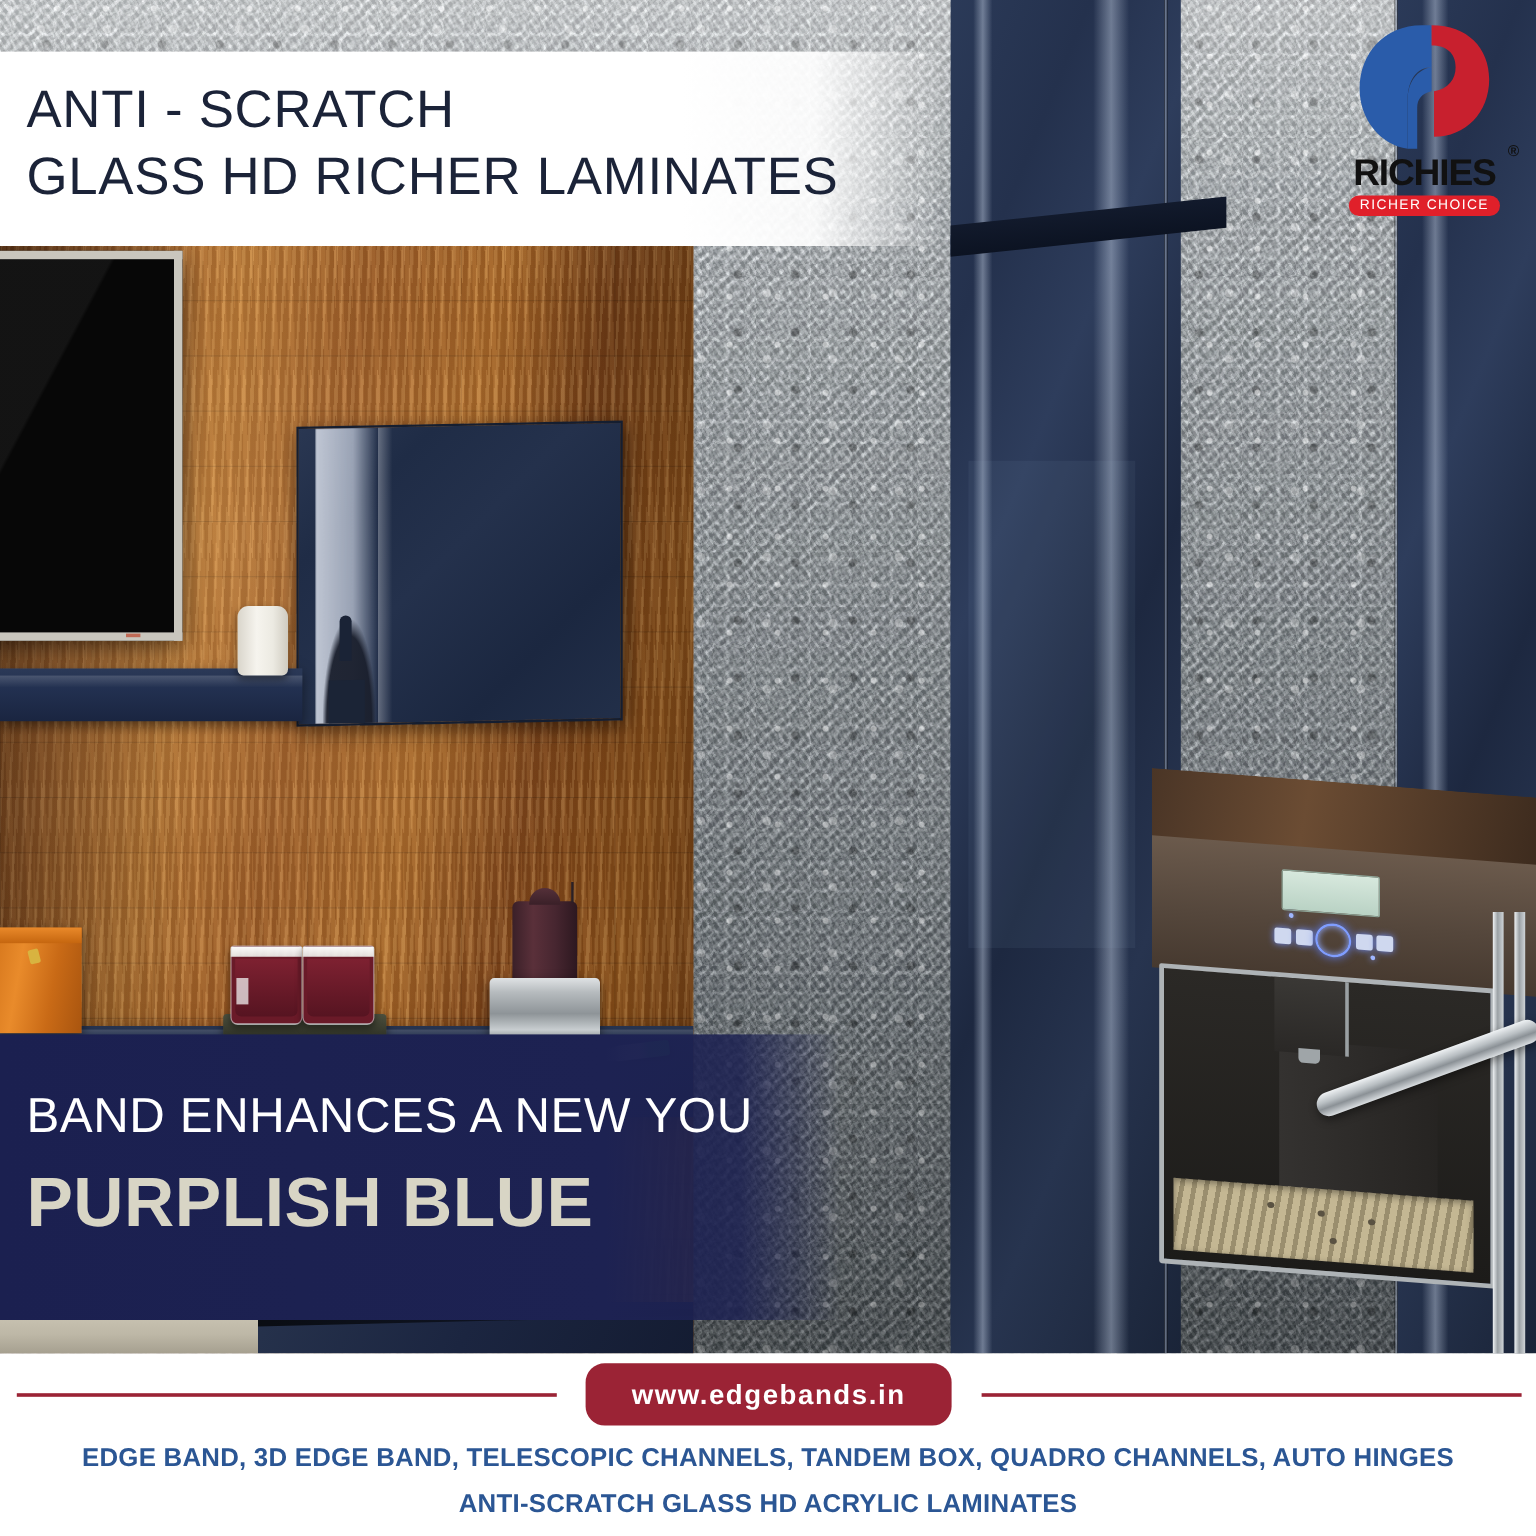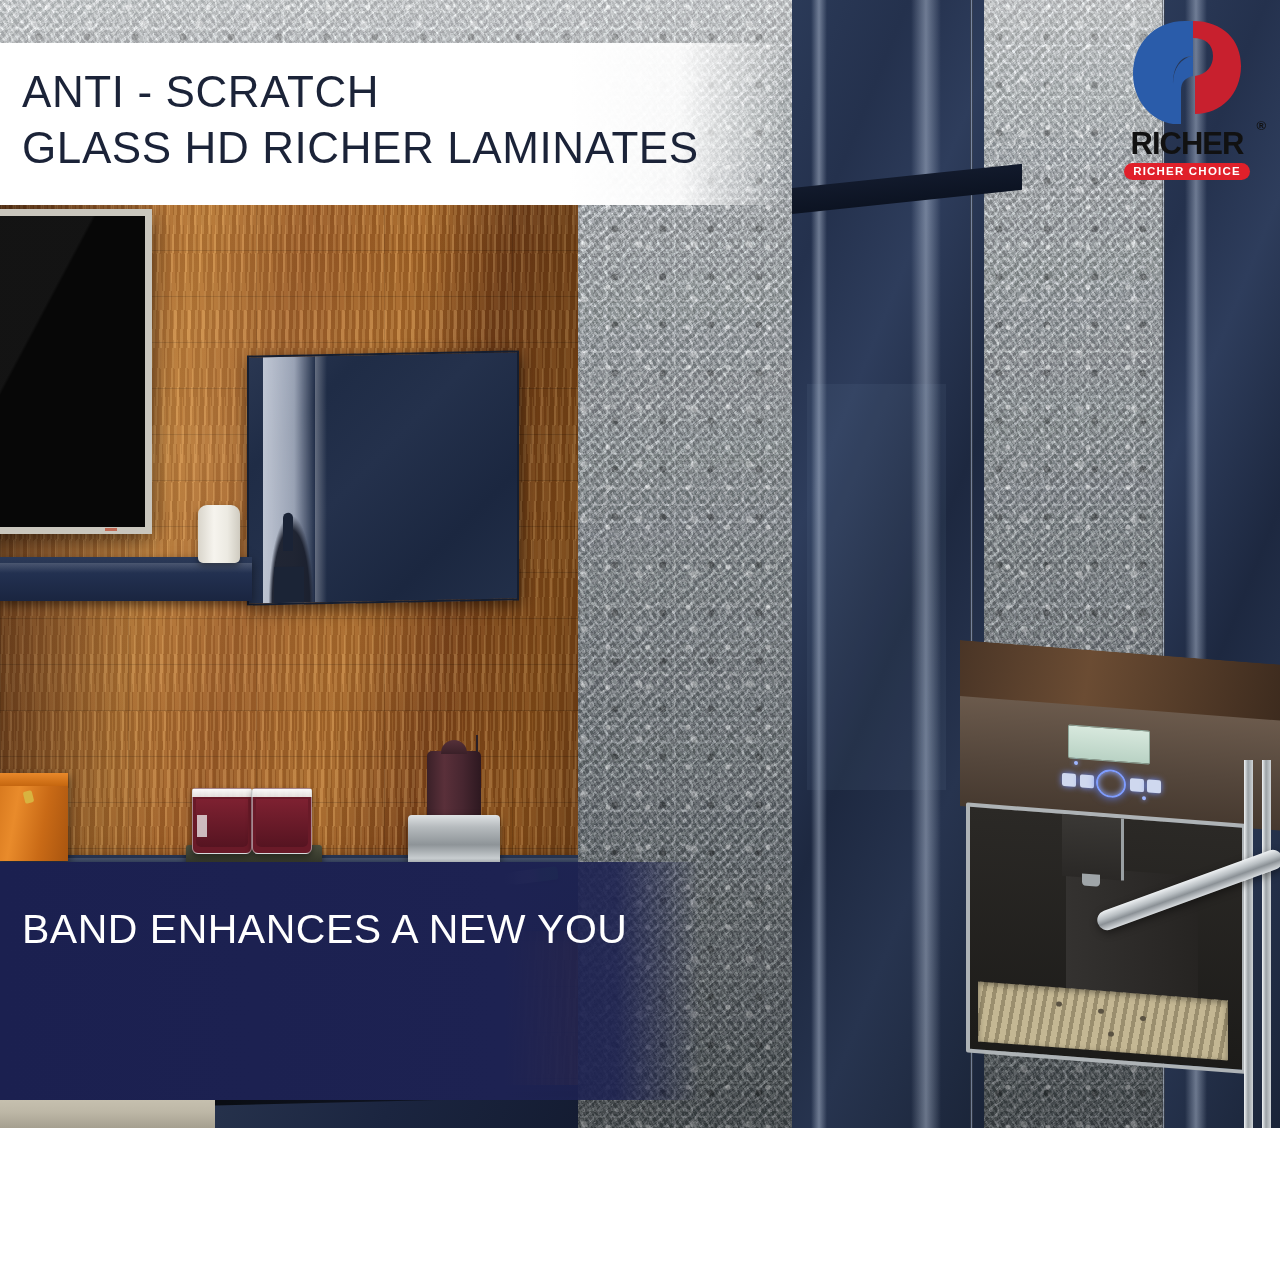--- a/index.html
+++ b/index.html
@@ -199,21 +199,21 @@
   .headline { position:absolute; left:22px; top:64px; width:740px;
       color:#1b2338; font-size:44px; line-height:1.27; font-weight:400; letter-spacing:.6px; }
 
   
   .logo { position:absolute; right:18px; top:18px; width:150px; height:170px; }
   .logo-mark { position:relative; width:128px; height:110px; margin:0 auto; }
   .logo-txt { text-align:center; font-size:31px; font-weight:bold; color:#111; letter-spacing:-1px;
       line-height:1; position:relative; }
   .logo-reg { position:absolute; right:-3px; top:-9px; font-size:13px; font-weight:bold; }
   .logo-tag { margin:4px auto 0; width:126px; background:#e0202a; border-radius:9px;
-      color:#fff; font-size:11.5px; font-weight:bold; letter-spacing:1.2px; text-align:center; padding:2px 0 3px; }
+      color:#fff; font-size:11.5px; font-weight:normal; letter-spacing:1.2px; text-align:center; padding:2px 0 3px; }
 
   
   .blue-banner { position:absolute; left:0; top:862px; width:700px; height:238px;
       background:linear-gradient(to right,#1b2050 0%,#1d2252 72%,rgba(29,34,82,.86) 88%,rgba(29,34,82,0) 100%); }
   .bb-line1 { position:absolute; left:22px; top:44px; color:#ffffff; font-size:41px; letter-spacing:.5px; }
   .bb-line2 { position:absolute; left:22px; top:107px; color:#d8d5c5; font-size:58px; font-weight:bold; letter-spacing:.4px; }
 
   
   .footer { position:absolute; left:0; top:1128px; width:1280px; height:152px; background:#fff; }
   .rule { position:absolute; top:33px; height:3px; background:#9b2335; }
@@ -357,26 +357,34 @@
 
     <div class="logo">
       <div class="logo-mark">
         <svg viewBox="0 0 128 110" width="128" height="110" aria-hidden="true">
           <path d="M62 3 C30 3 10 27 10 56 C10 82 28 103 50 106 L50 66 C50 48 58 38 70 38 L70 3 Z" fill="#2a5caa"></path>
           <path d="M70 3 C100 3 118 22 118 48 C118 76 98 96 72 96 L72 58 C84 56 90 48 90 38 C90 26 82 20 70 20 Z" fill="#c8202e"></path>
           <path d="M50 66 C50 50 58 40 70 38 L70 58 C62 60 58 64 58 72 L58 106 L50 106 Z" fill="#2a5caa"></path>
         </svg>
       </div>
       <div class="logo-txt">
-        <span>RICHER</span>
+        <span>RICHIES</span>
         <span class="logo-reg">®</span>
       </div>
       <div class="logo-tag">RICHER CHOICE</div>
     </div>
 
     <div class="blue-banner">
       <div class="bb-line1">BAND ENHANCES A NEW YOU</div>
+      <div class="bb-line2">PURPLISH BLUE</div>
     </div>
 
   </div>
 
+  <div class="footer">
+    <div class="rule" id="rule-l"></div>
+    <div class="rule" id="rule-r"></div>
+    <div class="url-pill">www.edgebands.in</div>
+    <div class="foot-line" id="fl1">EDGE BAND, 3D EDGE BAND, TELESCOPIC CHANNELS, TANDEM BOX, QUADRO CHANNELS, AUTO HINGES</div>
+    <div class="foot-line" id="fl2">ANTI-SCRATCH GLASS HD ACRYLIC LAMINATES</div>
+  </div>
 
 </div>
 
 </body></html>

